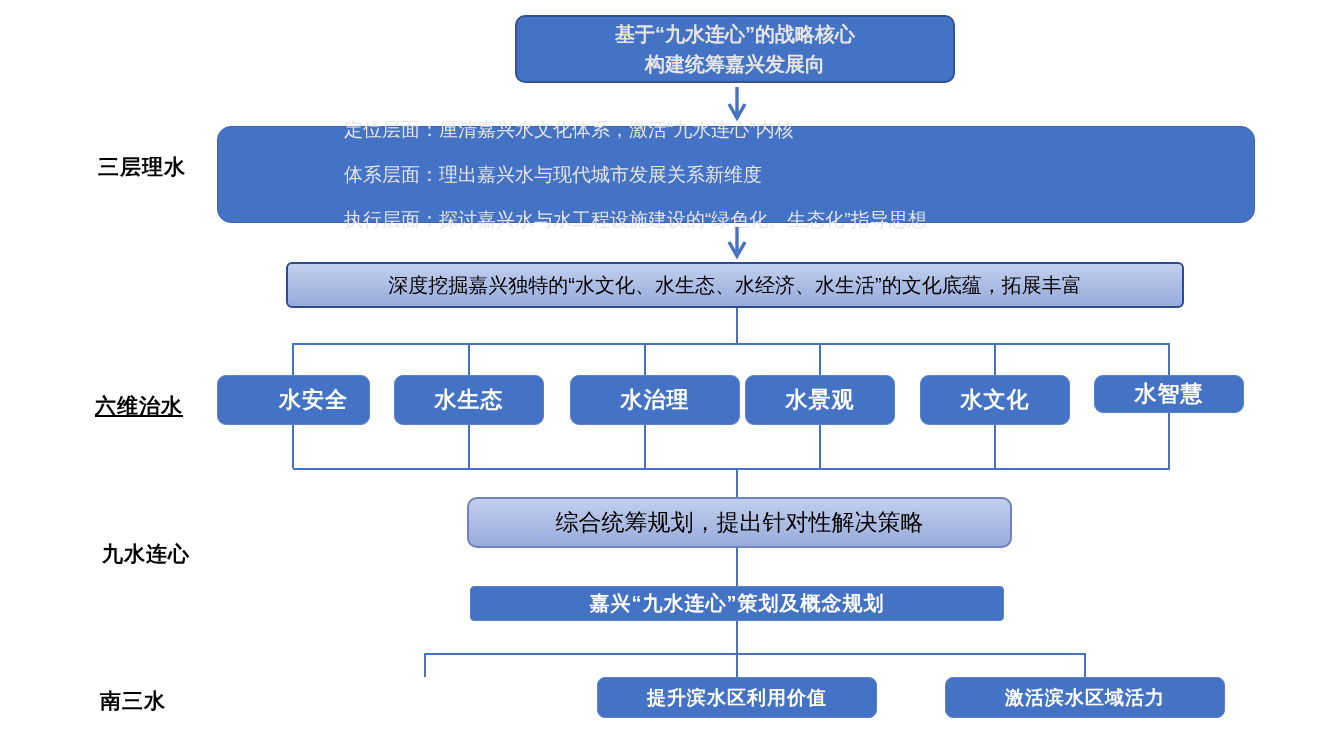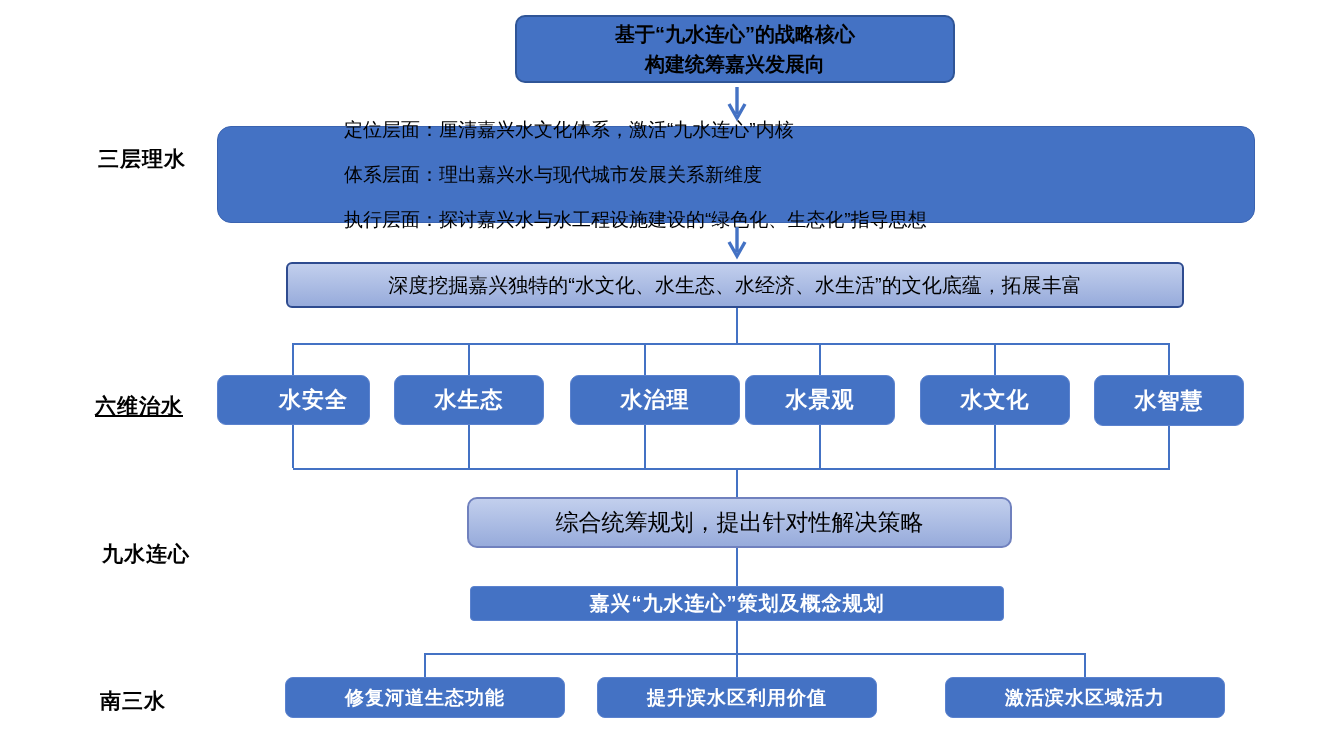--- a/index.html
+++ b/index.html
@@ -23,21 +23,21 @@
     position: absolute;
     box-sizing: border-box;
     display: flex;
     align-items: center;
     justify-content: center;
     text-align: center;
   }
   .solid {
     background: #4472C4;
     border: 2px solid #2F5597;
-    color: #000000;
+    color: #e5e5e5;
     font-weight: bold;
   }
   .solid-flat {
     background: #4472C4;
     border: 1px solid #5B82CE;
     color: #ffffff;
     font-weight: bold;
   }
   .light {
     background: linear-gradient(#C2CFED, #97ABDB);
@@ -72,21 +72,21 @@
   .vline, .hline { position: absolute; background: #4472C4; }
   .vline { width: 2px; }
   .hline { height: 2px; }
   .arrow { position: absolute; }
 </style>
 </head>
 <body>
 
 <div class="stage">
 
-  <div class="side-label" style="left:98px; top:145px;font-family:Liberation Mono, monospace;">三层理水</div>
+  <div class="side-label" style="left:98px; top:153px;font-family:Liberation Mono, monospace;">三层理水</div>
   <div class="side-label" style="left:95px; top:392px;text-decoration:underline;">六维治水</div>
   <div class="side-label" style="left:102px; top:540px;">九水连心</div>
   <div class="side-label" style="left:100px; top:687px;">南三水</div>
 
   <div class="node solid node-top" style="left:515px; top:15px; width:440px; height:68px; flex-direction:column;">
     <div>基于“九水连心”的战略核心</div>
     <div>构建统筹嘉兴发展向</div>
   </div>
 
   <svg class="arrow" style="left:727px; top:86px;" width="20" height="38" viewBox="0 0 20 38">
@@ -114,30 +114,29 @@
   <div class="vline" style="left:994px; top:343px; height:125px;"></div>
   <div class="vline" style="left:1168px; top:343px; height:125px;"></div>
   <div class="hline" style="left:293px; top:468px; width:877px;"></div>
   <div class="vline" style="left:736px; top:468px; height:29px;"></div>
 
   <div class="node solid-flat node-dim" style="left:217px; top:375px; width:153px; height:50px;padding-left:40px;">水安全</div>
   <div class="node solid-flat node-dim" style="left:394px; top:375px; width:150px; height:50px;">水生态</div>
   <div class="node solid-flat node-dim" style="left:570px; top:375px; width:170px; height:50px;">水治理</div>
   <div class="node solid-flat node-dim" style="left:920px; top:375px; width:150px; height:50px;">水文化</div>
   <div class="node solid-flat node-dim" style="left:745px; top:375px; width:150px; height:50px;">水景观</div>
-  <div class="node solid-flat node-dim" style="left:1094px; top:375px; width:150px; height:51px;">水智慧</div>
+  <div class="node solid-flat node-dim" style="left:1094px; top:375px; width:150px; height:38px;">水智慧</div>
 
   <div class="node light node-overall" style="left:467px; top:497px; width:545px; height:51px;">综合统筹规划，提出针对性解决策略</div>
 
   <div class="vline" style="left:736px; top:548px; height:38px;"></div>
 
   <div class="node solid-flat node-plan" style="left:470px; top:586px; width:534px; height:35px;">嘉兴“九水连心”策划及概念规划</div>
 
   <div class="vline" style="left:736px; top:621px; height:56px;"></div>
   <div class="hline" style="left:425px; top:653px; width:661px;"></div>
   <div class="vline" style="left:424px; top:653px; height:24px;"></div>
   <div class="vline" style="left:1084px; top:653px; height:24px;"></div>
 
-  <div class="node solid-flat node-south" style="left:285px; top:677px; width:280px; height:41px;">修复河道生态功能</div>
   <div class="node solid-flat node-south" style="left:597px; top:677px; width:280px; height:41px;">提升滨水区利用价值</div>
   <div class="node solid-flat node-south" style="left:945px; top:677px; width:280px; height:41px;">激活滨水区域活力</div>
 
 </div>
 
 </body></html>

